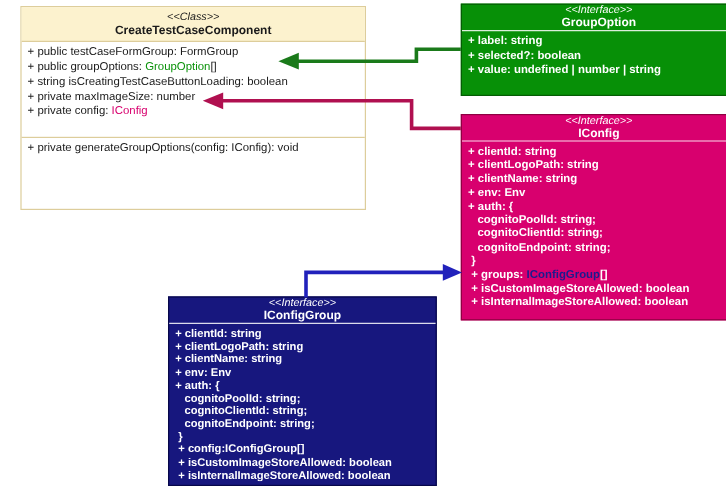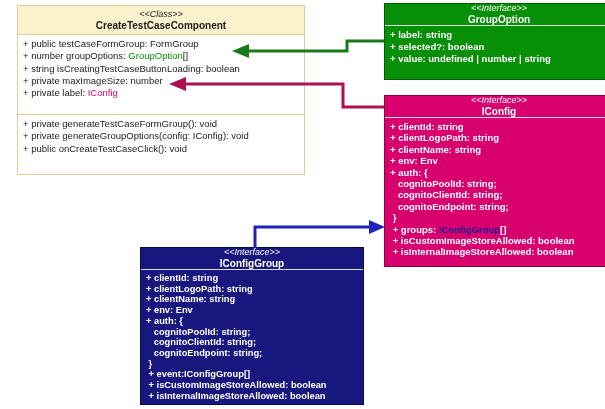--- a/index.html
+++ b/index.html
@@ -54,29 +54,27 @@
 
 <div class="canvas">
 
   <div class="box class-box">
     <div class="box-header">
       <div class="stereotype">&lt;&lt;Class&gt;&gt;</div>
       <div class="box-title">CreateTestCaseComponent</div>
     </div>
     <div class="compartment attrs">
       <div class="member"><span>+ public testCaseFormGroup: FormGroup</span></div>
-      <div class="member"><span>+ number groupOptions: </span><span class="ref-green">GroupOption</span><span>[]</span></div>
+      <div class="member"><span>+ public groupOptions: </span><span class="ref-green">GroupOption</span><span>[]</span></div>
       <div class="member"><span>+ string isCreatingTestCaseButtonLoading: boolean</span></div>
       <div class="member"><span>+ private maxImageSize: number</span></div>
-      <div class="member"><span>+ private label: </span><span class="ref-magenta">IConfig</span></div>
+      <div class="member"><span>+ private config: </span><span class="ref-magenta">IConfig</span></div>
     </div>
     <div class="compartment methods">
-      <div class="member"><span>+ private generateTestCaseFormGroup(): void</span></div>
       <div class="member"><span>+ private generateGroupOptions(config: IConfig): void</span></div>
-      <div class="member"><span>+ public onCreateTestCaseClick(): void</span></div>
     </div>
   </div>
 
   <div class="box iface green-box">
     <div class="box-header">
       <div class="stereotype">&lt;&lt;Interface&gt;&gt;</div>
       <div class="box-title">GroupOption</div>
     </div>
     <div class="compartment">
       <div class="member"><span>+ label: string</span></div>
@@ -114,21 +112,21 @@
     <div class="compartment">
       <div class="member"><span>+ clientId: string</span></div>
       <div class="member"><span>+ clientLogoPath: string</span></div>
       <div class="member"><span>+ clientName: string</span></div>
       <div class="member"><span>+ env: Env</span></div>
       <div class="member"><span>+ auth: {</span></div>
       <div class="member"><span>   cognitoPoolId: string;</span></div>
       <div class="member"><span>   cognitoClientId: string;</span></div>
       <div class="member"><span>   cognitoEndpoint: string;</span></div>
       <div class="member"><span> }</span></div>
-      <div class="member"><span> + event:IConfigGroup[]</span></div>
+      <div class="member"><span> + config:IConfigGroup[]</span></div>
       <div class="member"><span> + isCustomImageStoreAllowed: boolean</span></div>
       <div class="member"><span> + isInternalImageStoreAllowed: boolean</span></div>
     </div>
   </div>
 
   <svg class="arrows" width="605" height="409" viewBox="0 0 605 409">
     <g>
       <polyline class="arrow-green" points="372,41 335,41 335,51 236,51"></polyline>
       <polygon class="head-green" points="220,51 237,44 237,58"></polygon>
     </g>

